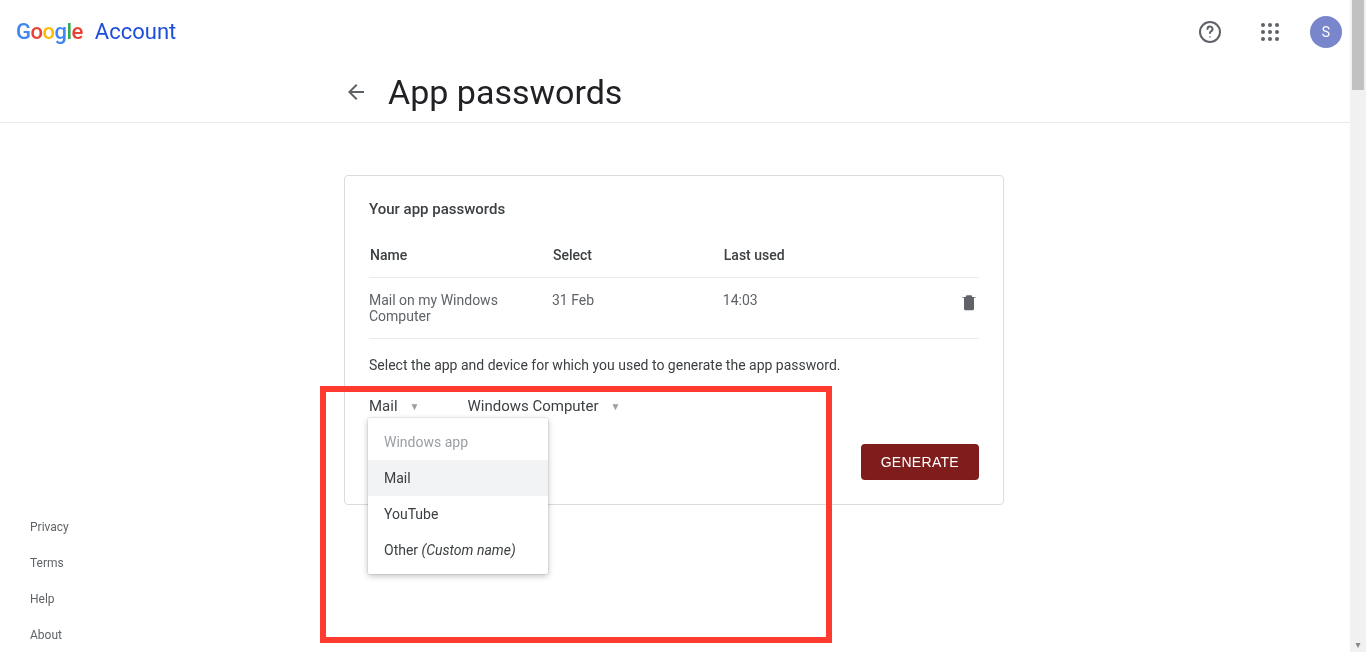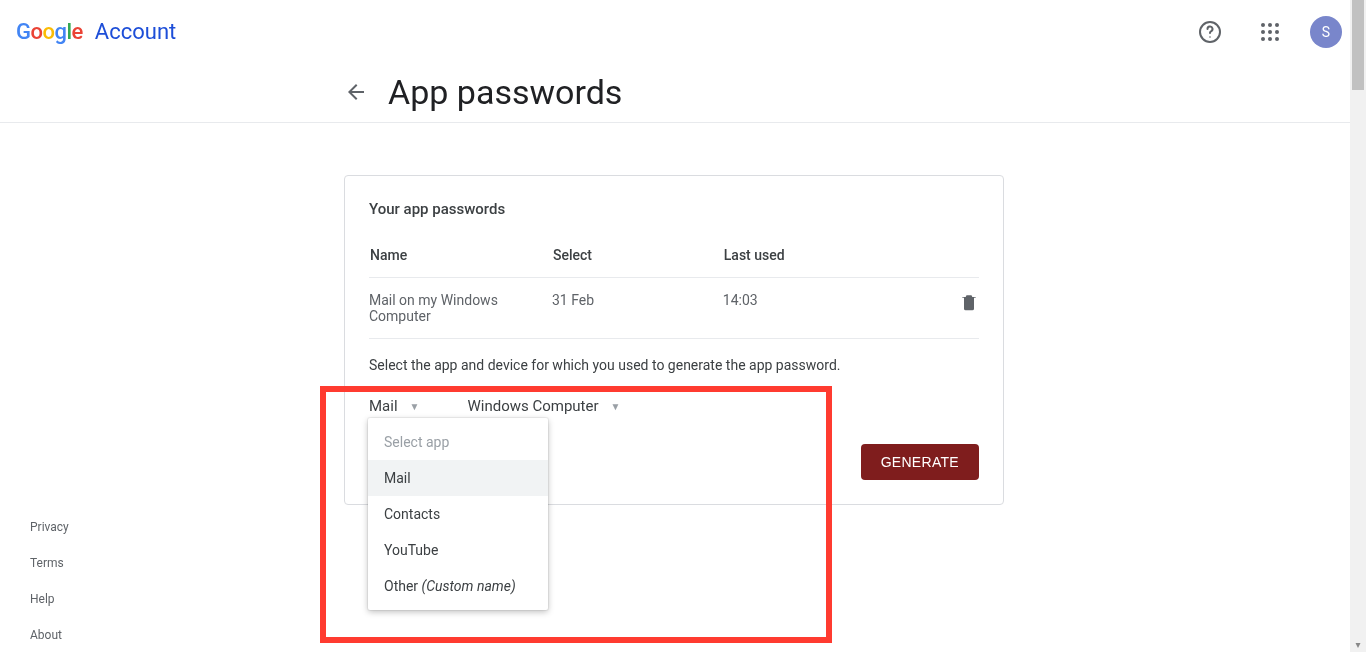--- a/index.html
+++ b/index.html
@@ -268,23 +268,22 @@
           <span class="chevron">▼</span>
         </div>
       </div>
 
       <button class="generate-btn">GENERATE</button>
     </div>
   </div>
 </div>
 
 <div class="dropdown">
-  <div class="dropdown-item disabled">Select app</div>
+  <div class="dropdown-item disabled">Windows app</div>
   <div class="dropdown-item hovered">Mail</div>
-  <div class="dropdown-item">Contacts</div>
   <div class="dropdown-item">YouTube</div>
   <div class="dropdown-item">
     <span>Other </span><span class="italic">(Custom name)</span>
   </div>
 </div>
 
 <div class="highlight-box"></div>
 
 <div class="footer">
   <span>Privacy</span>

